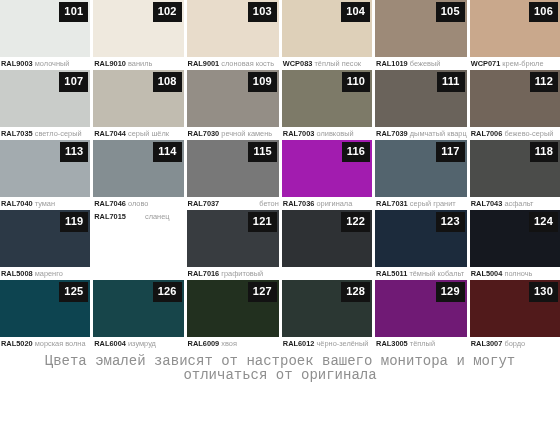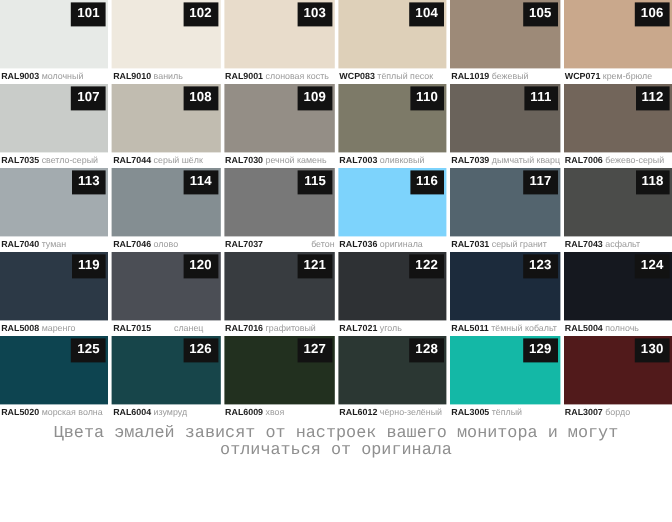--- a/index.html
+++ b/index.html
@@ -161,21 +161,21 @@
       </div>
       <div class="caption"><span class="code" style="color: rgb(28, 28, 28);">RAL7046</span> <span class="name" style="color: rgb(155, 155, 155);">олово</span></div>
     </div>
     <div class="swatch-cell">
       <div class="chip" style="background: rgb(120, 120, 120);">
         <div class="badge" style="background: rgb(18, 18, 18); color: rgb(255, 255, 255);">115</div>
       </div>
       <div class="caption"><span class="code" style="color: rgb(28, 28, 28);">RAL7037</span> <span class="name" style="color: rgb(155, 155, 155); padding-left: 38px;">бетон</span></div>
     </div>
     <div class="swatch-cell">
-      <div class="chip" style="background: #7dd3fc; text-align: center;">
+      <div class="chip" style="background: #a21caf; text-align: center;">
         <div class="badge" style="background: rgb(18, 18, 18); color: rgb(255, 255, 255);">116</div>
       </div>
       <div class="caption"><span class="code" style="color: rgb(28, 28, 28);">RAL7036</span> <span class="name" style="color: rgb(155, 155, 155);">оригинала</span></div>
     </div>
     <div class="swatch-cell">
       <div class="chip" style="background: rgb(83, 100, 110);">
         <div class="badge" style="background: rgb(18, 18, 18); color: rgb(255, 255, 255);">117</div>
       </div>
       <div class="caption"><span class="code" style="color: rgb(28, 28, 28);">RAL7031</span> <span class="name" style="color: rgb(155, 155, 155);">серый гранит</span></div>
     </div>
@@ -185,36 +185,32 @@
       </div>
       <div class="caption"><span class="code" style="color: rgb(28, 28, 28);">RAL7043</span> <span class="name" style="color: rgb(155, 155, 155);">асфальт</span></div>
     </div>
     <div class="swatch-cell">
       <div class="chip" style="background: rgb(44, 57, 70);">
         <div class="badge" style="background: rgb(18, 18, 18); color: rgb(255, 255, 255);">119</div>
       </div>
       <div class="caption"><span class="code" style="color: rgb(28, 28, 28);">RAL5008</span> <span class="name" style="color: rgb(155, 155, 155);">маренго</span></div>
     </div>
     <div class="swatch-cell">
-      <div class="chip" style="background: rgb(75, 78, 85);">
-        <div class="badge" style="background: rgb(18, 18, 18); color: rgb(255, 255, 255);">120</div>
-      </div>
       <div class="caption"><span class="code" style="color: rgb(28, 28, 28);">RAL7015</span> <span class="name" style="color: rgb(155, 155, 155); margin-left: 17px;">сланец</span></div>
     </div>
     <div class="swatch-cell">
       <div class="chip" style="background: rgb(56, 60, 64);">
         <div class="badge" style="background: rgb(18, 18, 18); color: rgb(255, 255, 255);">121</div>
       </div>
       <div class="caption"><span class="code" style="color: rgb(28, 28, 28);">RAL7016</span> <span class="name" style="color: rgb(155, 155, 155);">графитовый</span></div>
     </div>
     <div class="swatch-cell">
       <div class="chip" style="background: rgb(46, 49, 52);">
         <div class="badge" style="background: rgb(18, 18, 18); color: rgb(255, 255, 255);">122</div>
       </div>
-      <div class="caption"><span class="code" style="color: rgb(28, 28, 28);">RAL7021</span> <span class="name" style="color: rgb(155, 155, 155);">уголь</span></div>
     </div>
     <div class="swatch-cell">
       <div class="chip" style="background: rgb(28, 43, 60);">
         <div class="badge" style="background: rgb(18, 18, 18); color: rgb(255, 255, 255);">123</div>
       </div>
       <div class="caption"><span class="code" style="color: rgb(28, 28, 28);">RAL5011</span> <span class="name" style="color: rgb(155, 155, 155);">тёмный кобальт</span></div>
     </div>
     <div class="swatch-cell">
       <div class="chip" style="background: rgb(21, 24, 31);">
         <div class="badge" style="background: rgb(18, 18, 18); color: rgb(255, 255, 255);">124</div>
@@ -239,21 +235,21 @@
       </div>
       <div class="caption"><span class="code" style="color: rgb(28, 28, 28);">RAL6009</span> <span class="name" style="color: rgb(155, 155, 155);">хвоя</span></div>
     </div>
     <div class="swatch-cell">
       <div class="chip" style="background: rgb(43, 55, 51);">
         <div class="badge" style="background: rgb(18, 18, 18); color: rgb(255, 255, 255);">128</div>
       </div>
       <div class="caption"><span class="code" style="color: rgb(28, 28, 28);">RAL6012</span> <span class="name" style="color: rgb(155, 155, 155);">чёрно-зелёный</span></div>
     </div>
     <div class="swatch-cell">
-      <div class="chip" style="background: #14b8a6;">
+      <div class="chip" style="background: #701a75;">
         <div class="badge" style="background: rgb(18, 18, 18); color: rgb(255, 255, 255);">129</div>
       </div>
       <div class="caption"><span class="code" style="color: rgb(28, 28, 28);">RAL3005</span> <span class="name" style="color: rgb(155, 155, 155);">тёплый</span></div>
     </div>
     <div class="swatch-cell">
       <div class="chip" style="background: rgb(81, 26, 27);">
         <div class="badge" style="background: rgb(18, 18, 18); color: rgb(255, 255, 255);">130</div>
       </div>
       <div class="caption"><span class="code" style="color: rgb(28, 28, 28);">RAL3007</span> <span class="name" style="color: rgb(155, 155, 155);">бордо</span></div>
     </div>

